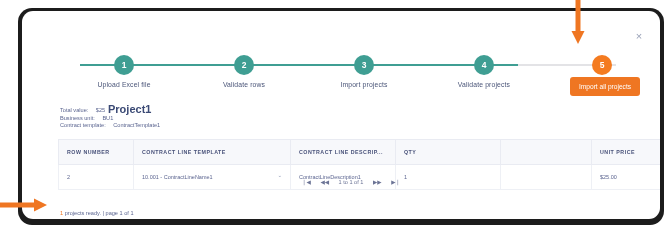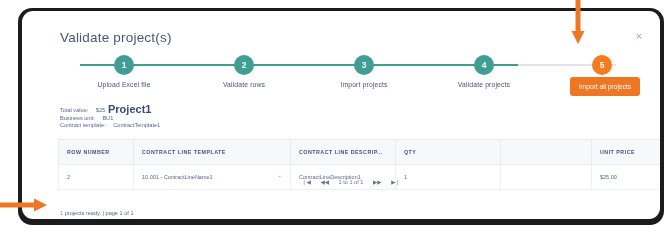--- a/index.html
+++ b/index.html
@@ -106,21 +106,20 @@
 </style>
 </head>
 <body>
 
 <div class="screen">
 
   <div class="frame"></div>
 
   <div class="dialog">
 
-    <div class="dlg-title">Validate project(s)</div>
     <div class="close-btn">×</div>
 
     <div class="stepper">
       <div class="track"></div>
       <div class="track-done"></div>
 
       <div class="step" style="left:66px;">
         <div class="bubble">1</div>
         <div class="step-label">Upload Excel file</div>
       </div>

